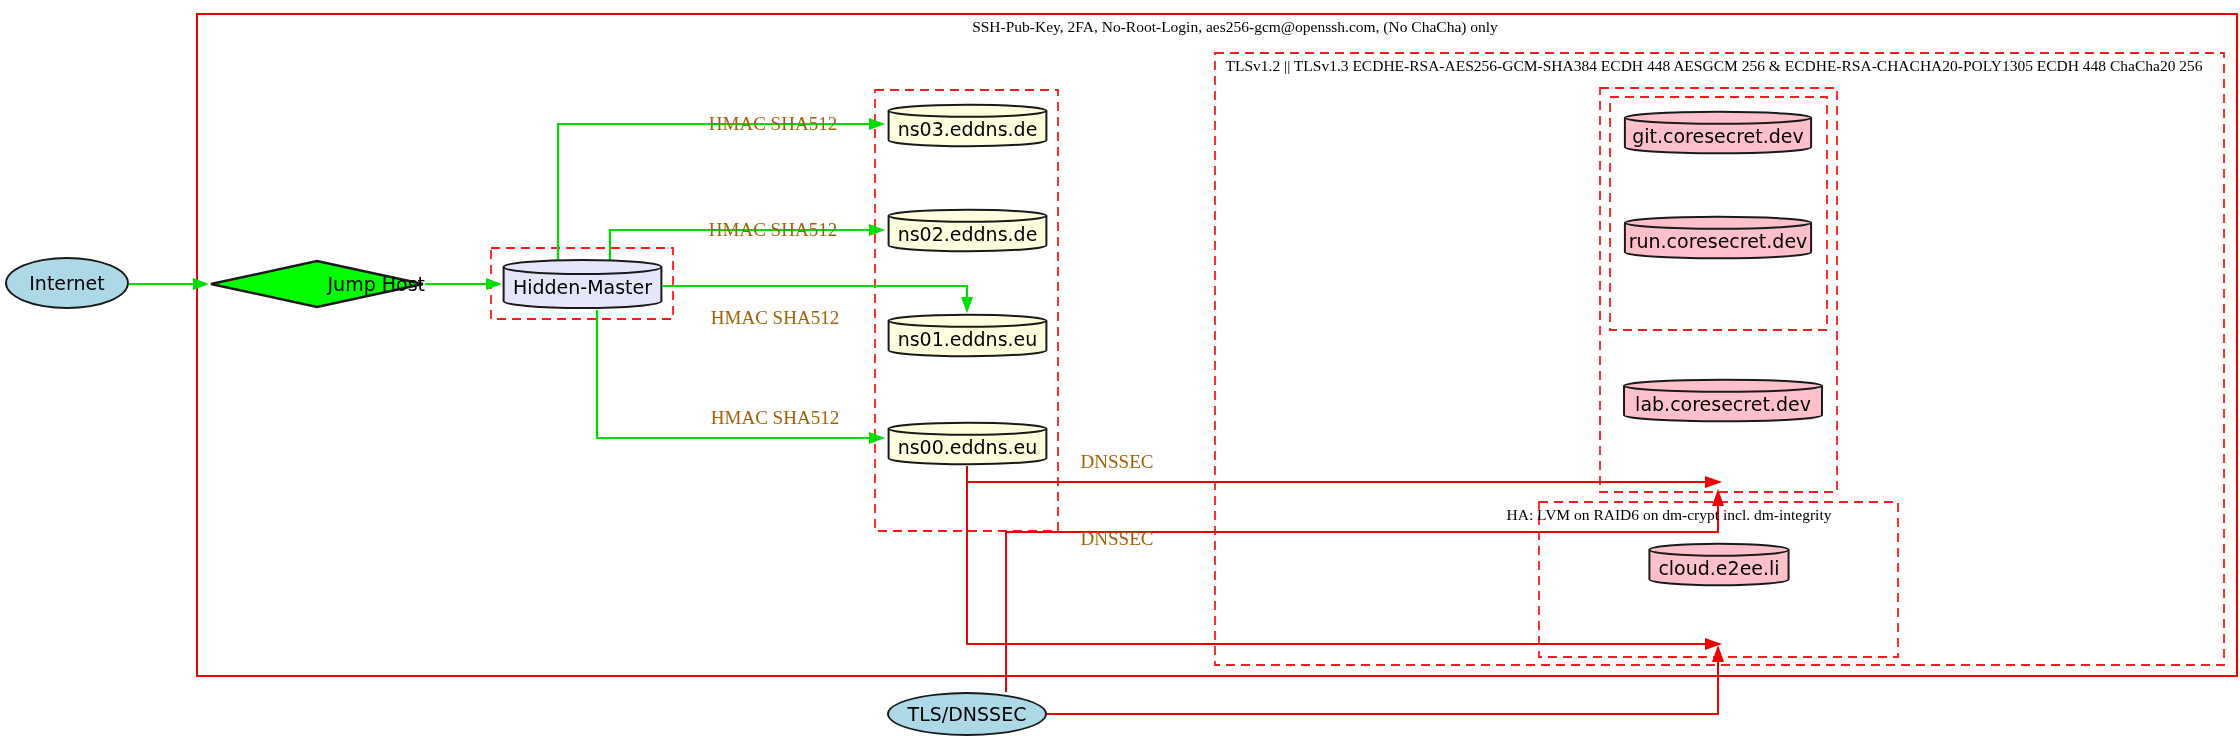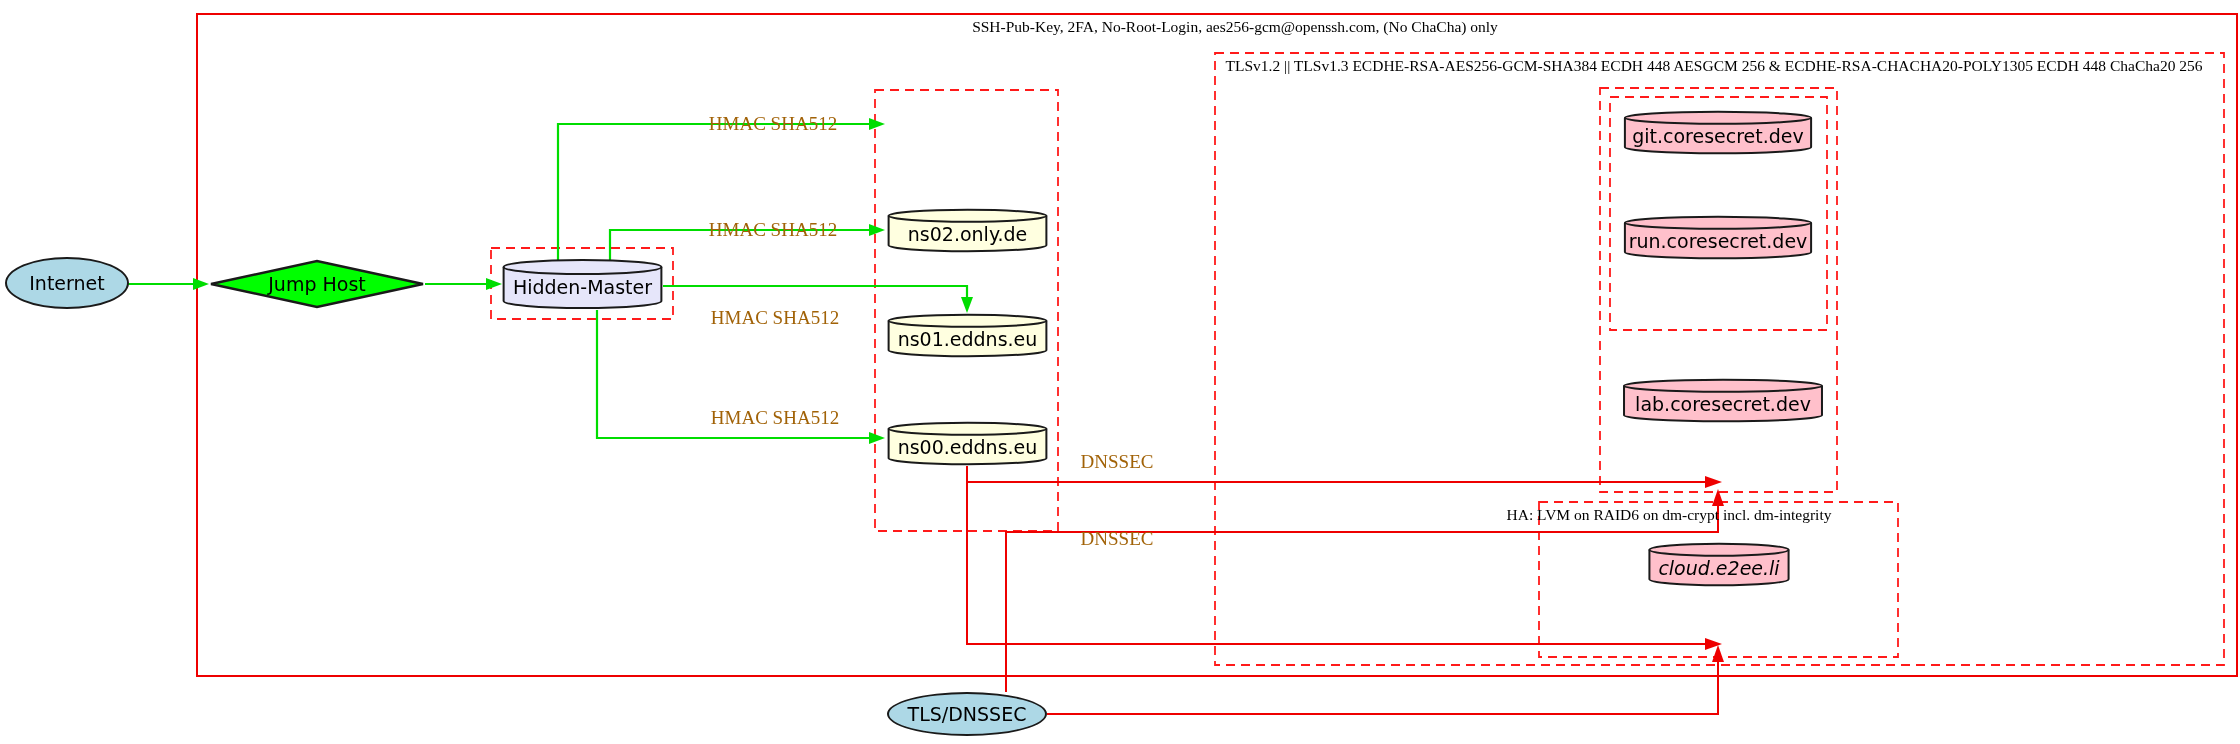--- a/index.html
+++ b/index.html
@@ -11,21 +11,21 @@
   .g{fill:none;stroke:#00dd00;stroke-width:2.2;}
   .ga{fill:#00dd00;stroke:none;}
   .r{fill:none;stroke:#ee0000;stroke-width:2;}
   .ra{fill:#ee0000;stroke:none;}
   .node{position:absolute;display:flex;align-items:center;justify-content:center;
         text-align:center;color:#000;}
   .node .lbl{font-size:19px;white-space:nowrap;z-index:3;}
   .ellipse-node{border:2px solid #1a1a1a;border-radius:50%;box-sizing:border-box;}
   .internet{background:#add8e6;}
   .tlshttps{background:#add8e6;}
-  .diamond-node .lbl{position:absolute;left:0;right:0;top:50%;transform:translateY(-50%);}
+  .diamond-node .lbl{position:absolute;left:0;right:0;top:50%;transform:translateY(-50%);text-align:right;}
   .cyl{display:block;}
   .cyl svg{position:absolute;left:0;top:0;width:100%;height:100%;}
   .cyl .lbl{position:absolute;left:0;right:0;top:50%;transform:translateY(-38%);}
   .edge-label{position:absolute;transform:translateX(-50%);white-space:nowrap;
               font-family:"Liberation Serif","DejaVu Serif",serif;font-size:19px;color:#a16207;z-index:2;}
   .cluster-label{position:absolute;transform:translateX(-50%);white-space:nowrap;
               font-family:"Liberation Serif","DejaVu Serif",serif;font-size:15.5px;color:#000;z-index:2;}
 </style>
 </head>
 <body>
@@ -92,27 +92,34 @@
   </div>
 
   <div class="node cyl" style="left:502px;top:258px;width:161px;height:52px;">
     <svg viewBox="0 0 100 52" preserveAspectRatio="none">
       <path d="M1,9 A49,7 0 0 1 99,9 L99,43 A49,7 0 0 1 1,43 Z" fill="#e6e6fa" stroke="#1a1a1a" stroke-width="2" vector-effect="non-scaling-stroke"></path>
       <path d="M1,9 A49,7 0 0 0 99,9" fill="none" stroke="#1a1a1a" stroke-width="2" vector-effect="non-scaling-stroke"></path>
     </svg>
     <span class="lbl">Hidden-Master</span>
   </div>
 
+  <div class="node cyl" style="left:887px;top:103px;width:161px;height:45px;">
+    <svg viewBox="0 0 100 52" preserveAspectRatio="none">
+      <path d="M1,9 A49,7 0 0 1 99,9 L99,43 A49,7 0 0 1 1,43 Z" fill="#ffffe0" stroke="#1a1a1a" stroke-width="2" vector-effect="non-scaling-stroke"></path>
+      <path d="M1,9 A49,7 0 0 0 99,9" fill="none" stroke="#1a1a1a" stroke-width="2" vector-effect="non-scaling-stroke"></path>
+    </svg>
+    <span class="lbl">ns03.eddns.de</span>
+  </div>
 
   <div class="node cyl" style="left:887px;top:208px;width:161px;height:45px;">
     <svg viewBox="0 0 100 52" preserveAspectRatio="none">
       <path d="M1,9 A49,7 0 0 1 99,9 L99,43 A49,7 0 0 1 1,43 Z" fill="#ffffe0" stroke="#1a1a1a" stroke-width="2" vector-effect="non-scaling-stroke"></path>
       <path d="M1,9 A49,7 0 0 0 99,9" fill="none" stroke="#1a1a1a" stroke-width="2" vector-effect="non-scaling-stroke"></path>
     </svg>
-    <span class="lbl">ns02.only.de</span>
+    <span class="lbl">ns02.eddns.de</span>
   </div>
 
   <div class="node cyl" style="left:887px;top:313px;width:161px;height:45px;">
     <svg viewBox="0 0 100 52" preserveAspectRatio="none">
       <path d="M1,9 A49,7 0 0 1 99,9 L99,43 A49,7 0 0 1 1,43 Z" fill="#ffffe0" stroke="#1a1a1a" stroke-width="2" vector-effect="non-scaling-stroke"></path>
       <path d="M1,9 A49,7 0 0 0 99,9" fill="none" stroke="#1a1a1a" stroke-width="2" vector-effect="non-scaling-stroke"></path>
     </svg>
     <span class="lbl">ns01.eddns.eu</span>
   </div>
 
@@ -141,21 +148,21 @@
   </div>
 
   <div class="node cyl" style="left:1622px;top:378px;width:202px;height:45px;">
     <svg viewBox="0 0 100 52" preserveAspectRatio="none">
       <path d="M1,9 A49,7 0 0 1 99,9 L99,43 A49,7 0 0 1 1,43 Z" fill="#ffc0cb" stroke="#1a1a1a" stroke-width="2" vector-effect="non-scaling-stroke"></path>
       <path d="M1,9 A49,7 0 0 0 99,9" fill="none" stroke="#1a1a1a" stroke-width="2" vector-effect="non-scaling-stroke"></path>
     </svg>
     <span class="lbl">lab.coresecret.dev</span>
   </div>
 
-  <div class="node cyl" style="left:1648px;top:542px;width:142px;height:45px;font-style:italic;">
+  <div class="node cyl" style="left:1648px;top:542px;width:142px;height:45px;">
     <svg viewBox="0 0 100 52" preserveAspectRatio="none">
       <path d="M1,9 A49,7 0 0 1 99,9 L99,43 A49,7 0 0 1 1,43 Z" fill="#ffc0cb" stroke="#1a1a1a" stroke-width="2" vector-effect="non-scaling-stroke"></path>
       <path d="M1,9 A49,7 0 0 0 99,9" fill="none" stroke="#1a1a1a" stroke-width="2" vector-effect="non-scaling-stroke"></path>
     </svg>
     <span class="lbl">cloud.e2ee.li</span>
   </div>
 
 </div>
 
 </body></html>

